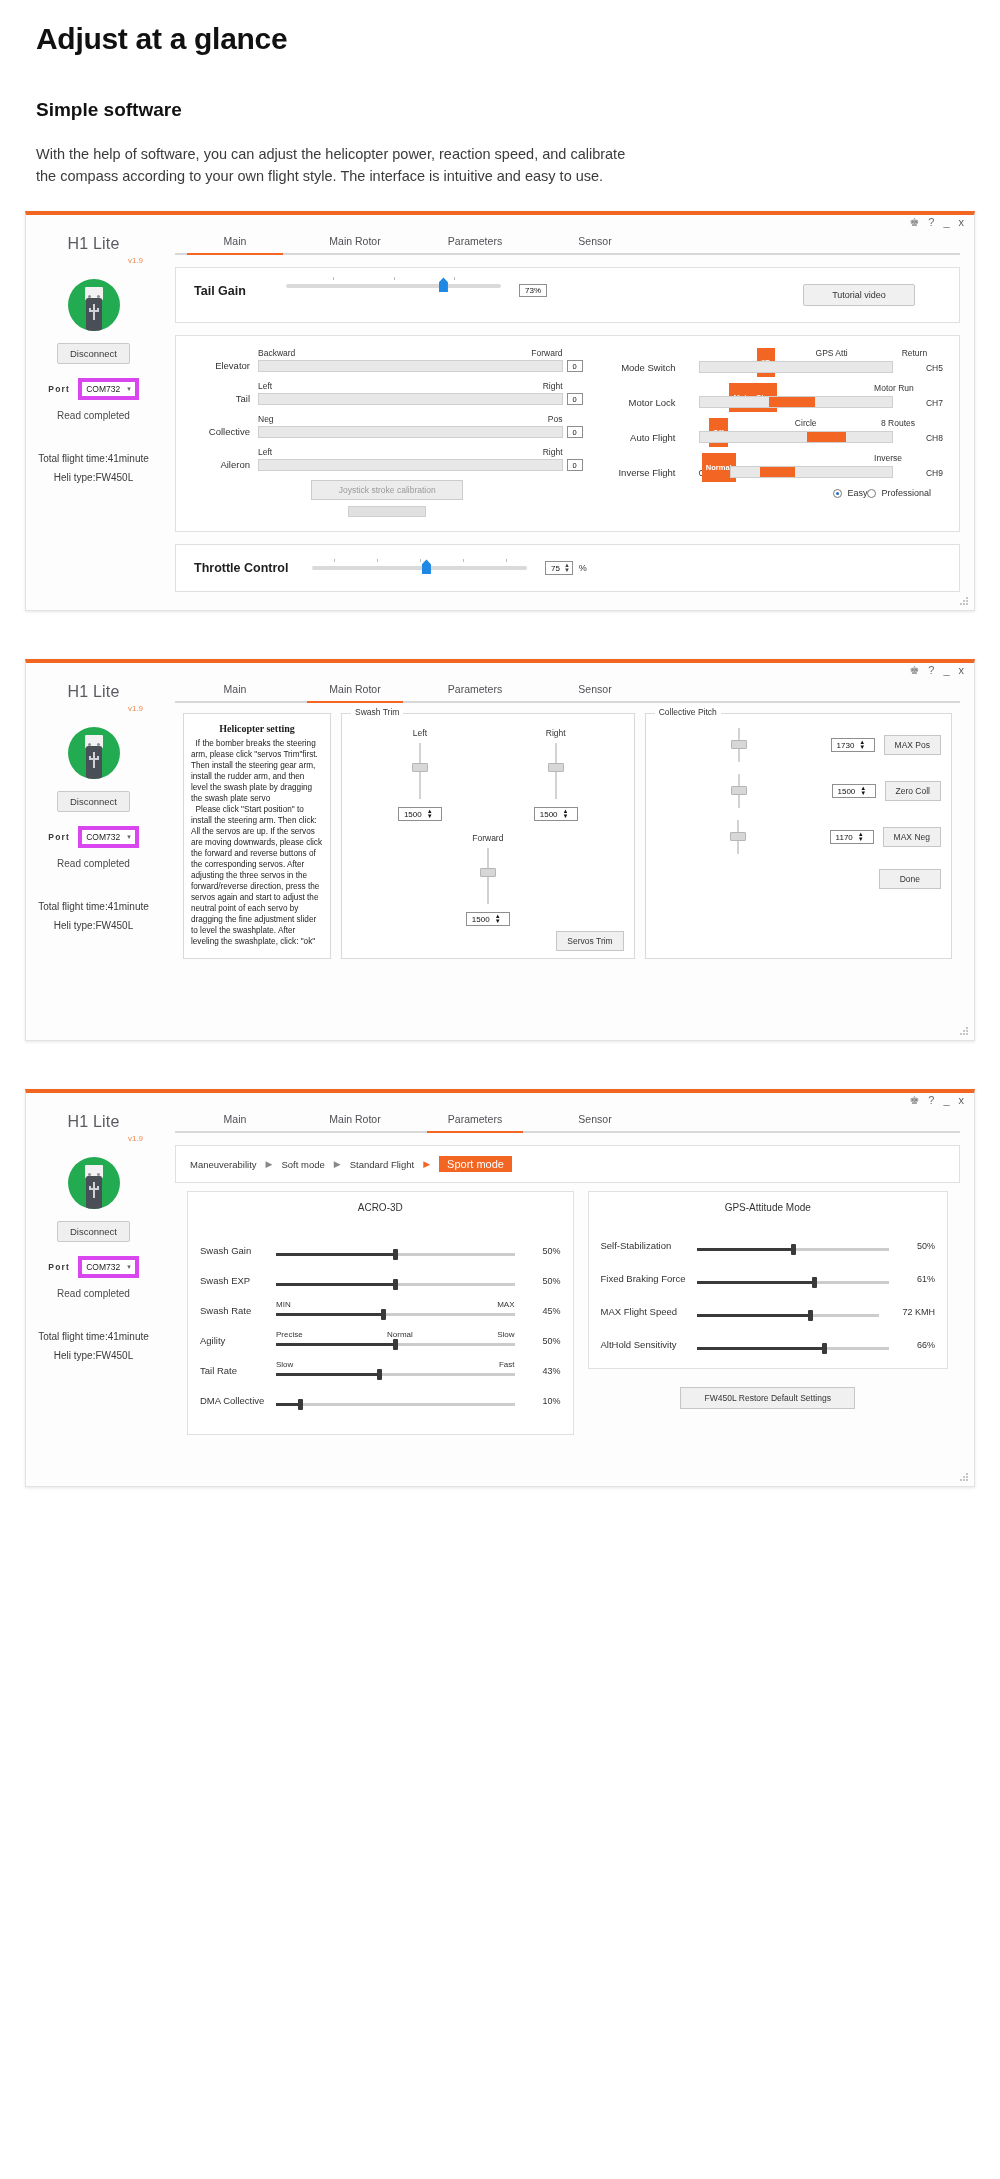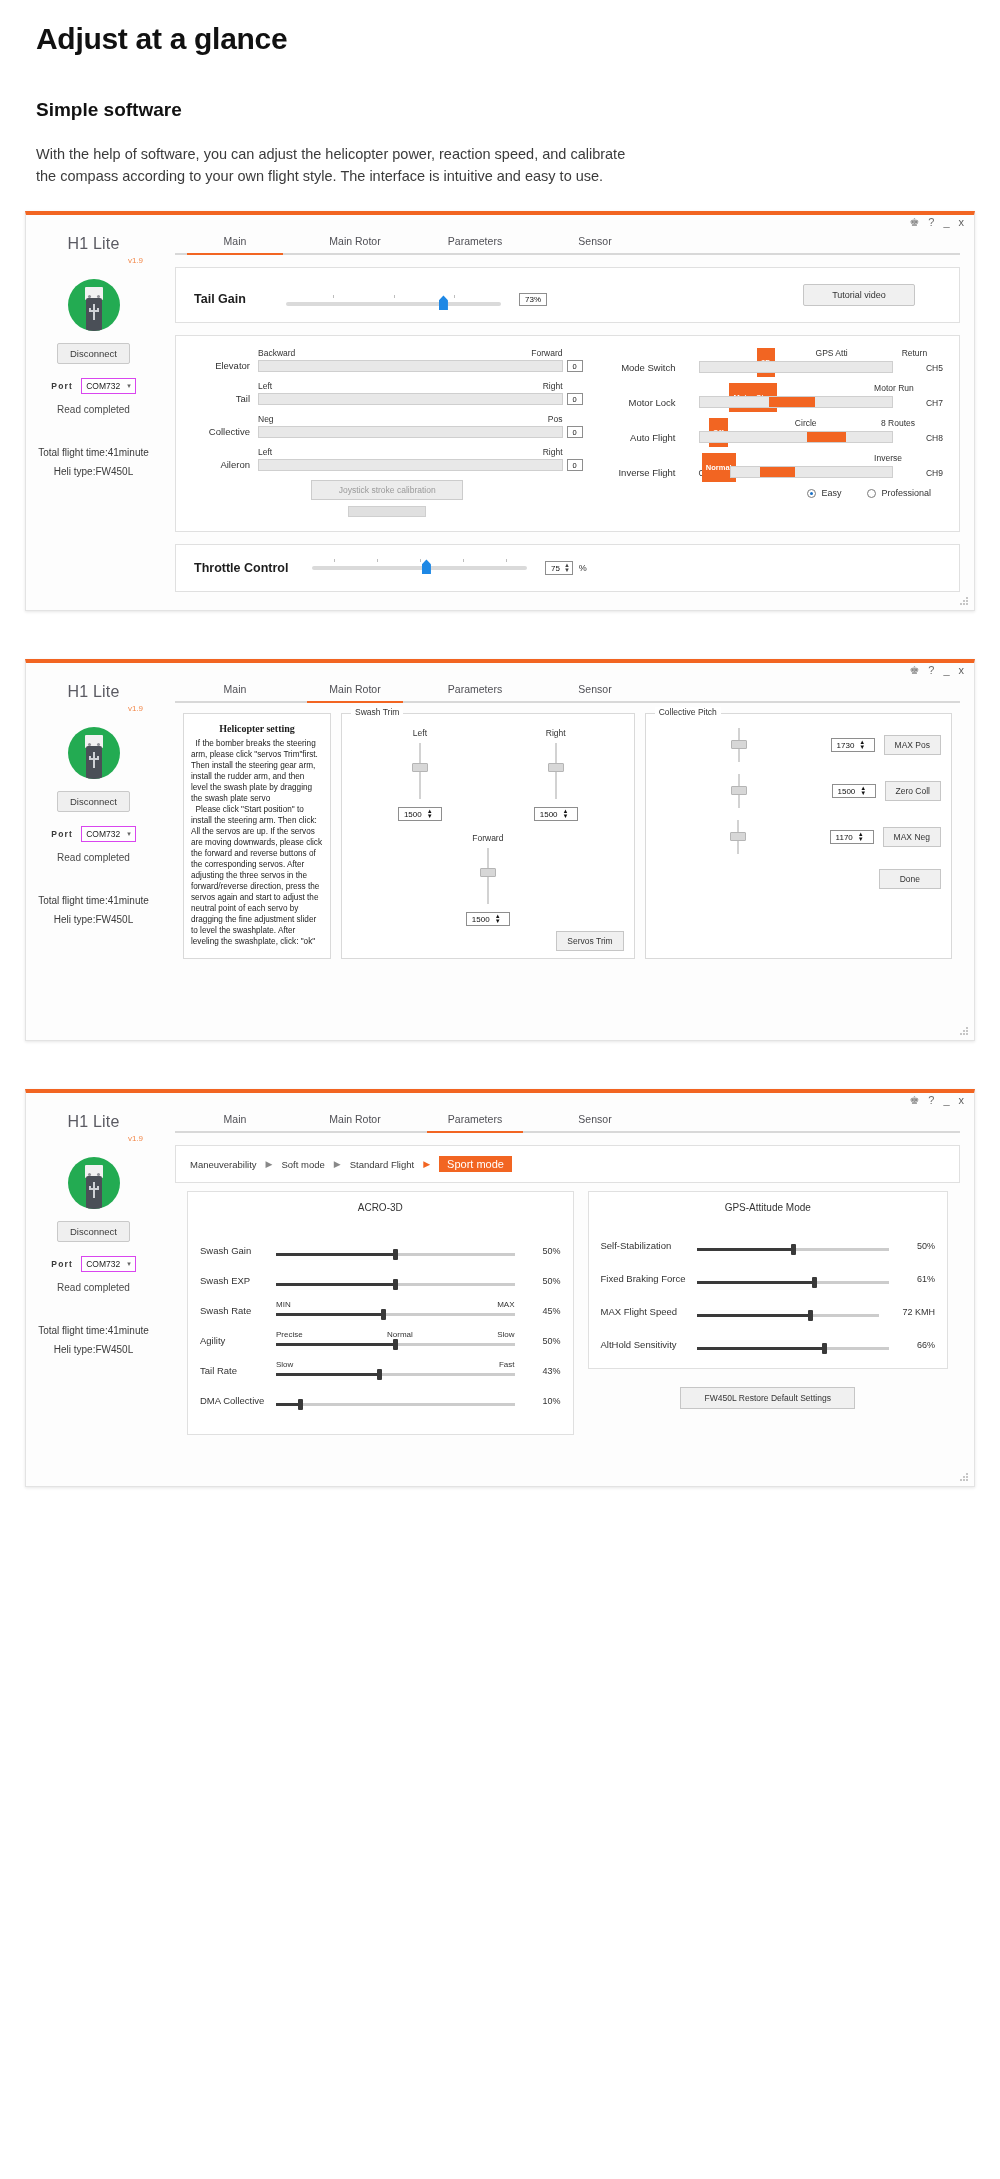--- a/index.html
+++ b/index.html
@@ -84,42 +84,42 @@
     font-size:9.5px; color:#3a3a3a;
     background:#efefef; border:1px solid #c9c9c9;
     padding:4px 12px; border-radius:2px;
   }
   .port-row {
     display:flex; align-items:center; justify-content:center; gap:8px;
     margin-top:14px; font-size:9px; color:#3a3a3a;
   }
   .port-label { letter-spacing:1.2px; font-weight:bold; font-size:8.5px; }
   .port-select {
-    border:1px solid #d946ef; background:#fff; padding:2px 4px;
+    border:4px solid #d946ef; background:#fff; padding:2px 4px;
     font-size:8.5px; display:flex; align-items:center; gap:7px; color:#222;
   }
   .caret { font-size:7px; color:#666; }
   .status-msg { font-size:10px; color:#4a4a4a; margin-top:10px; }
   .flight-info { font-size:10px; color:#3a3a3a; margin-top:28px; line-height:1.9; }
 
   
   .content { position:absolute; left:135px; top:0; right:0; bottom:0; padding:14px 14px 0 14px; }
 
   .tabs { display:flex; align-items:flex-end; margin-top:6px; }
   .tab {
     width:120px; text-align:center; font-size:10.5px; color:#4f4f55;
     padding-bottom:6px; position:relative;
   }
   .tabs-underline { height:2px; background:#d8d8d8; margin-top:0; position:relative; }
   .tabs-underline .active-bar { position:absolute; top:0; height:2px; background:#f26522; width:96px; }
 
   .card { border:1px solid #e0e0e0; background:#fff; margin-top:12px; }
 
   
-  .row-tailgain { display:flex; align-items:flex-end; padding:16px 18px; }
+  .row-tailgain { display:flex; align-items:flex-start; padding:16px 18px; }
   .lbl-strong { font-size:12.5px; font-weight:bold; color:#1d1d1d; }
   .slider { position:relative; height:4px; background:#dadada; border-radius:2px; }
   .slider .tick { position:absolute; top:-7px; width:1px; height:3px; background:#bdbdbd; }
   .thumb-blue {
     position:absolute; top:-7px; width:9px; height:15px; background:#1e88e5;
     clip-path:polygon(50% 0%, 100% 32%, 100% 100%, 0% 100%, 0% 32%);
   }
   .numbox {
     border:1px solid #8e8e8e; background:#fff; font-size:8px;
     padding:1px 5px; color:#111; min-width:24px; text-align:center;
@@ -154,21 +154,21 @@
   .sw-caps { display:flex; font-size:8.5px; color:#333; margin-bottom:2px; position:relative; height:11px; }
   .sw-caps .chip {
     background:#f26522; color:#fff; font-size:7.5px; padding:10px 4px; font-weight:bold;
   }
   .sw-line { display:flex; align-items:flex-end;gap:16px; }
   .sw-name { width:84px; text-align:right; font-size:9.5px; color:#333; padding-right:7px; }
   .sw-track { flex:1; height:12px; background:#e8e8e8; border:1px solid #cfcfcf; position:relative; }
   .sw-track .knob { position:absolute; top:0; height:10px; background:#f26522; }
   .sw-ch { width:34px; font-size:8.5px; color:#333; text-align:right; }
 
-  .radio-row { display:flex; align-items:flex-end; gap:26px; justify-content:flex-end; margin-top:6px; padding-right:12px; }
+  .radio-row { display:flex; align-items:flex-end; justify-content:flex-end; margin-top:6px; padding-right:12px; }
   .radio { display:flex; align-items:center; gap:5px; font-size:9px; color:#333; }
   .radio .dot {
     width:9px; height:9px; border-radius:50%; border:1px solid #7a7a7a; background:#fff;
     position:relative; display:inline-block;
   }
   .radio.on .dot:after {
     content:""; position:absolute; left:2px; top:2px; width:3px; height:3px;
     border-radius:50%; background:#1a6fc4;
   }
 

